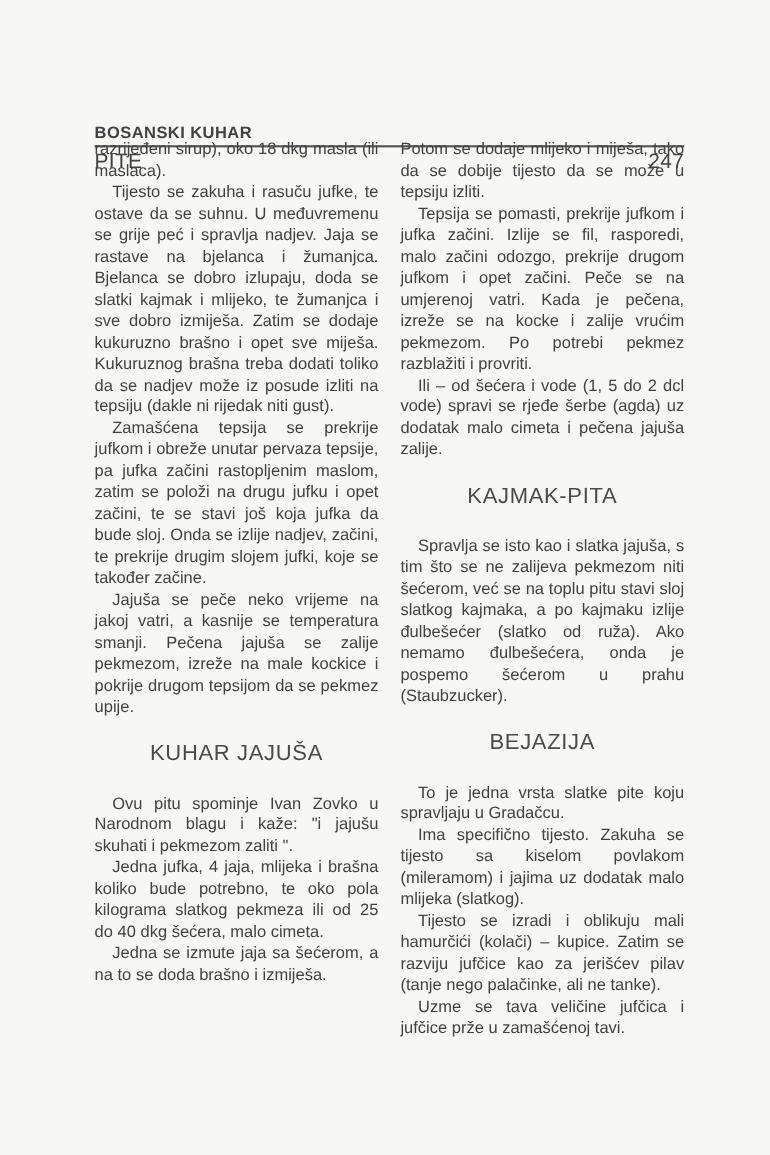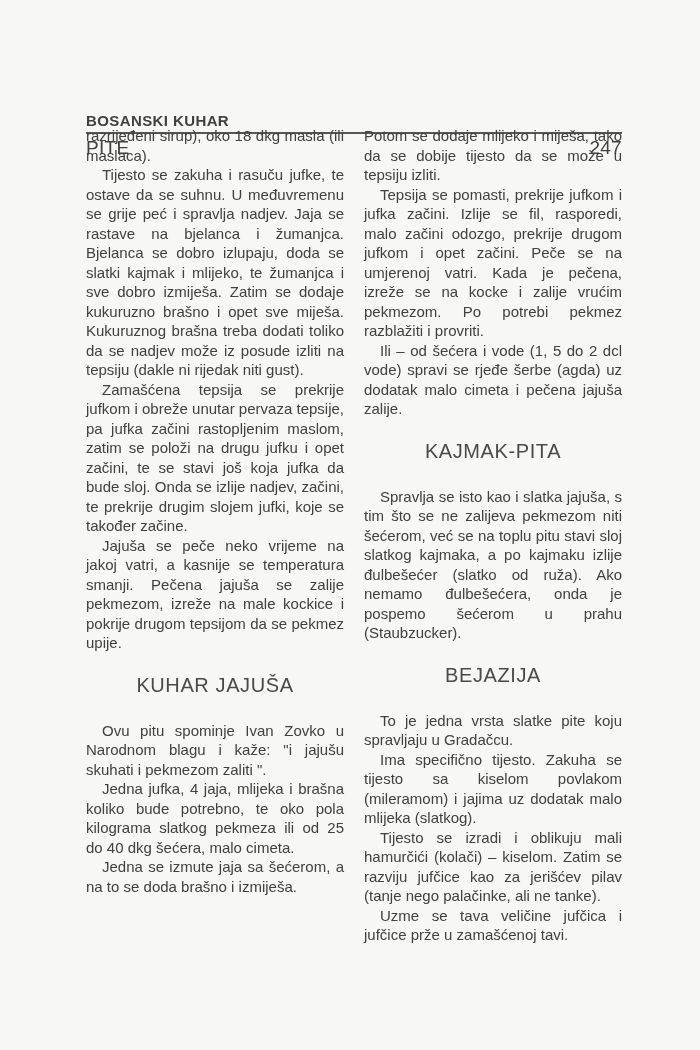--- a/index.html
+++ b/index.html
@@ -101,18 +101,18 @@
       </section>
     <section class="column" id="col-right">
         <p class="para">Potom se dodaje mlijeko i miješa, tako da se dobije tijesto da se može u tepsiju izliti.</p>
         <p class="para indent">Tepsija se pomasti, prekrije jufkom i jufka začini. Izlije se fil, rasporedi, malo začini odozgo, prekrije drugom jufkom i opet začini. Peče se na umjerenoj vatri. Kada je pečena, izreže se na kocke i zalije vrućim pekmezom. Po potrebi pekmez razblažiti i provriti.</p>
         <p class="para indent">Ili – od šećera i vode (1, 5 do 2 dcl vode) spravi se rjeđe šerbe (agda) uz dodatak malo cimeta i pečena jajuša zalije.</p>
         <h2 class="recipe-heading">KAJMAK-PITA</h2>
         <p class="para indent">Spravlja se isto kao i slatka jajuša, s tim što se ne zalijeva pekmezom niti šećerom, već se na toplu pitu stavi sloj slatkog kajmaka, a po kajmaku izlije đulbešećer (slatko od ruža). Ako nemamo đulbešećera, onda je pospemo šećerom u prahu (Staubzucker).</p>
         <h2 class="recipe-heading">BEJAZIJA</h2>
         <p class="para indent">To je jedna vrsta slatke pite koju spravljaju u Gradačcu.</p>
         <p class="para indent">Ima specifično tijesto. Zakuha se tijesto sa kiselom povlakom (mileramom) i jajima uz dodatak malo mlijeka (slatkog).</p>
-        <p class="para indent">Tijesto se izradi i oblikuju mali hamurčići (kolači) – kiselom. Zatim se razviju jufčice kao za jerišćev pilav (tanje nego palačinke, ali ne tanke).</p>
+        <p class="para indent">Tijesto se izradi i oblikuju mali hamurčići (kolači) – kupice. Zatim se razviju jufčice kao za jerišćev pilav (tanje nego palačinke, ali ne tanke).</p>
         <p class="para indent">Uzme se tava veličine jufčica i jufčice prže u zamašćenoj tavi.</p>
       </section>
   </main>
 
 </div>
 
 </body></html>

